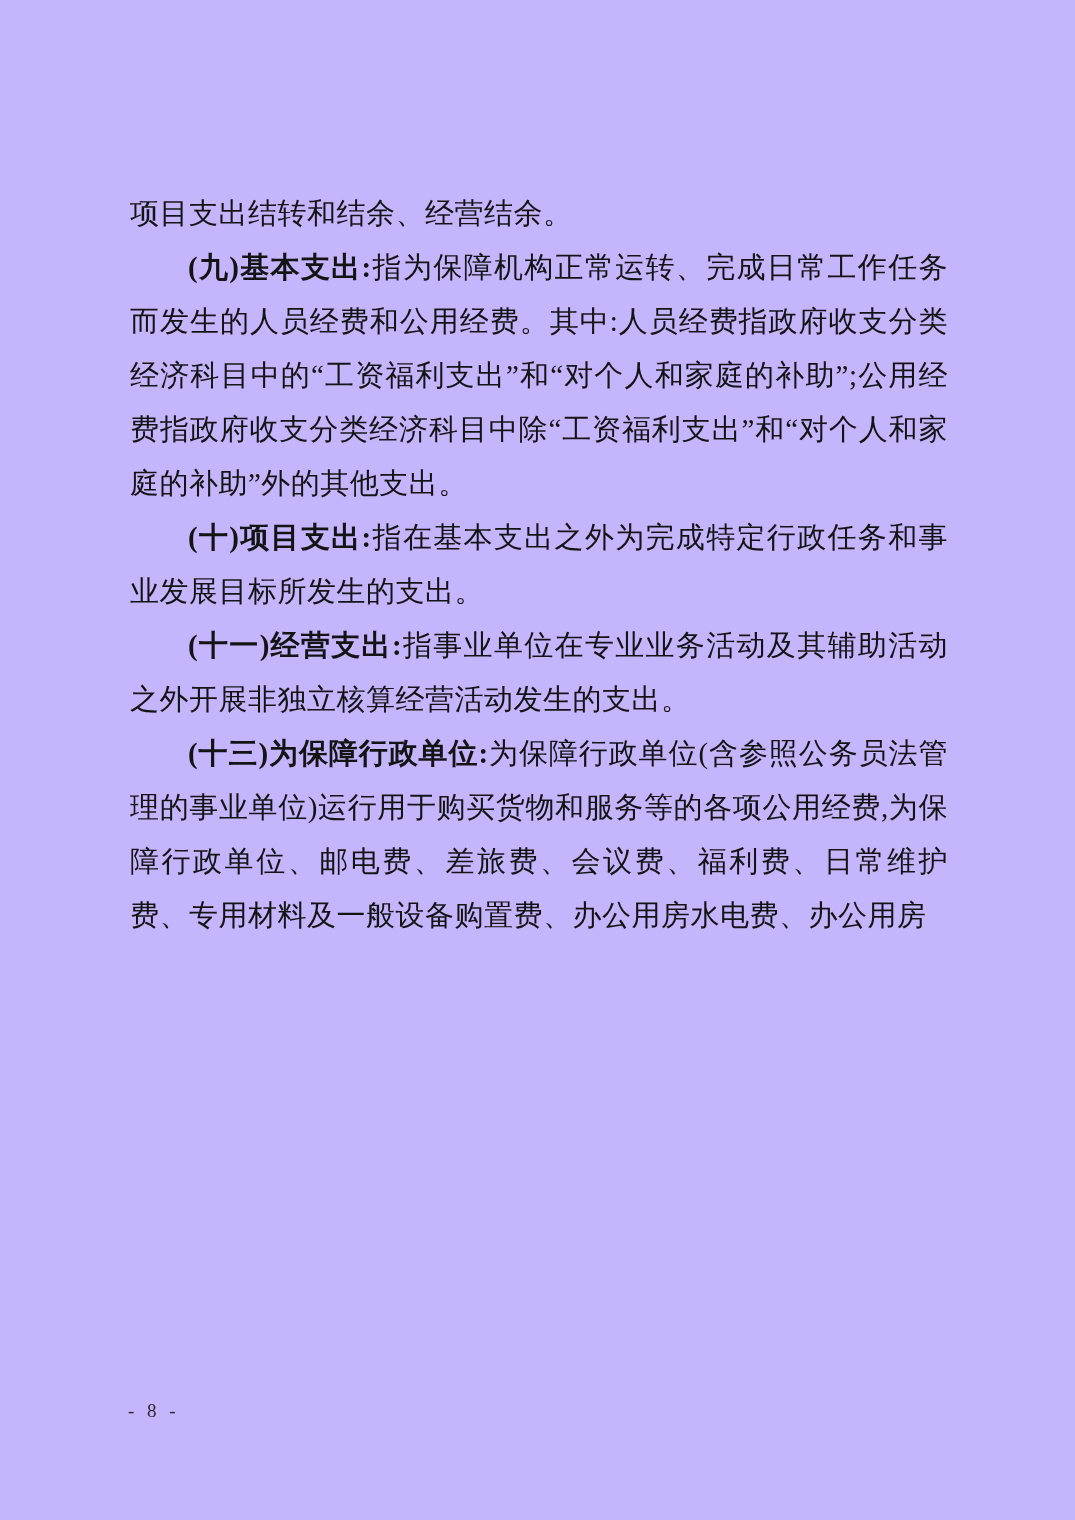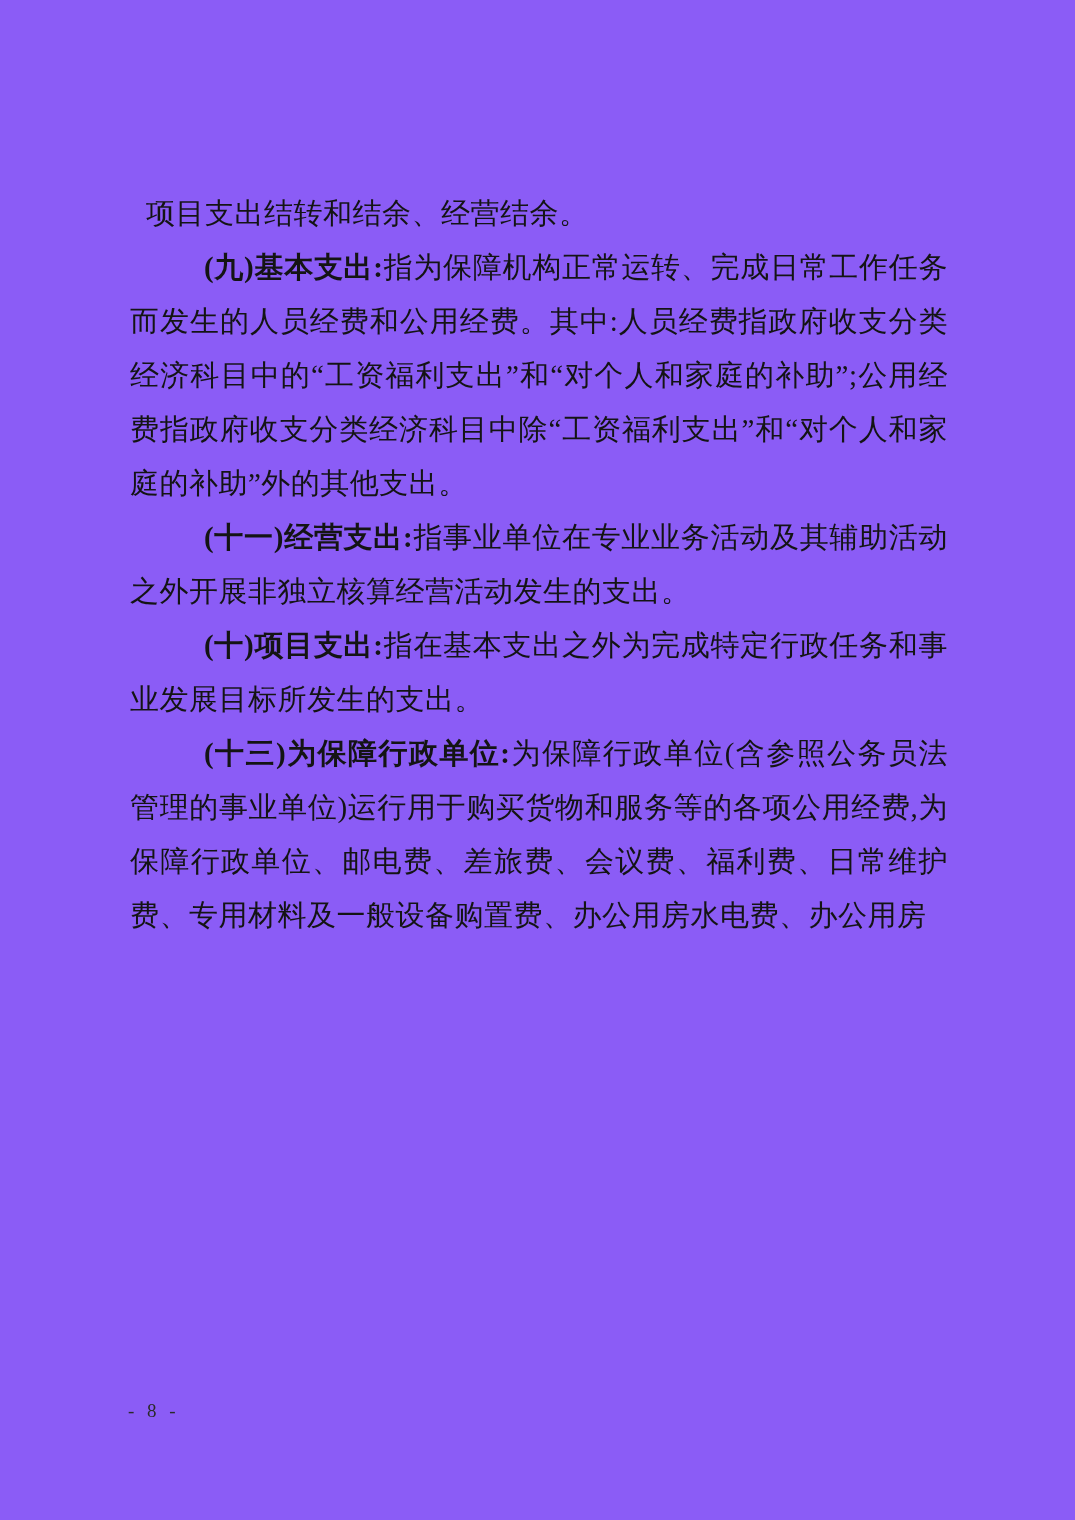--- a/index.html
+++ b/index.html
@@ -4,21 +4,21 @@
 <style>
   html, body {
     margin: 0;
     padding: 0;
     background: #ffffff;
   }
   .page {
     position: relative;
     width: 1075px;
     height: 1520px;
-    background: #8b5cf6;
+    background: #c4b5fd;
     overflow: hidden;
     font-family: "Liberation Serif", "DejaVu Serif", serif;
     color: #141414;
   }
   .doc-body {
     position: absolute;
     left: 130px;
     top: 186px;
     width: 818px;
     font-size: 29px;
@@ -30,44 +30,43 @@
   .doc-body p {
     margin: 0;
     padding: 0;
     text-indent: 2em;
   }
   .doc-body p.no-indent {
     text-indent: 0;
   }
   .term {
     font-weight: bold;
-    margin-left: 16px;
   }
   .page-footer {
     position: absolute;
     left: 128px;
     top: 1400px;
     font-size: 19px;
     letter-spacing: 4px;
     color: #2a2a2a;
     font-family: "Liberation Serif", "DejaVu Serif", serif;
   }
 </style>
 </head>
 <body>
 
 <div class="page">
   <div class="doc-body">
   <p class="no-indent"><span class="term"></span><span>项目支出结转和结余、经营结余。</span></p>
 
   <p><span class="term">(九)基本支出:</span><span>指为保障机构正常运转、完成日常工作任务而发生的人员经费和公用经费。其中:人员经费指政府收支分类经济科目中的“工资福利支出”和“对个人和家庭的补助”;公用经费指政府收支分类经济科目中除“工资福利支出”和“对个人和家庭的补助”外的其他支出。</span></p>
 
+  <p><span class="term">(十)项目支出:</span><span>指在基本支出之外为完成特定行政任务和事业发展目标所发生的支出。</span></p>
+
   <p><span class="term">(十一)经营支出:</span><span>指事业单位在专业业务活动及其辅助活动之外开展非独立核算经营活动发生的支出。</span></p>
-
-  <p><span class="term">(十)项目支出:</span><span>指在基本支出之外为完成特定行政任务和事业发展目标所发生的支出。</span></p>
 
 
   <p><span class="term">(十三)为保障行政单位:</span><span>为保障行政单位(含参照公务员法管理的事业单位)运行用于购买货物和服务等的各项公用经费,为保障行政单位、邮电费、差旅费、会议费、福利费、日常维护费、专用材料及一般设备购置费、办公用房水电费、办公用房</span></p>
 </div>
   <div class="page-footer">
     <span>- 8 -</span>
   </div>
 </div>
 
 </body></html>

